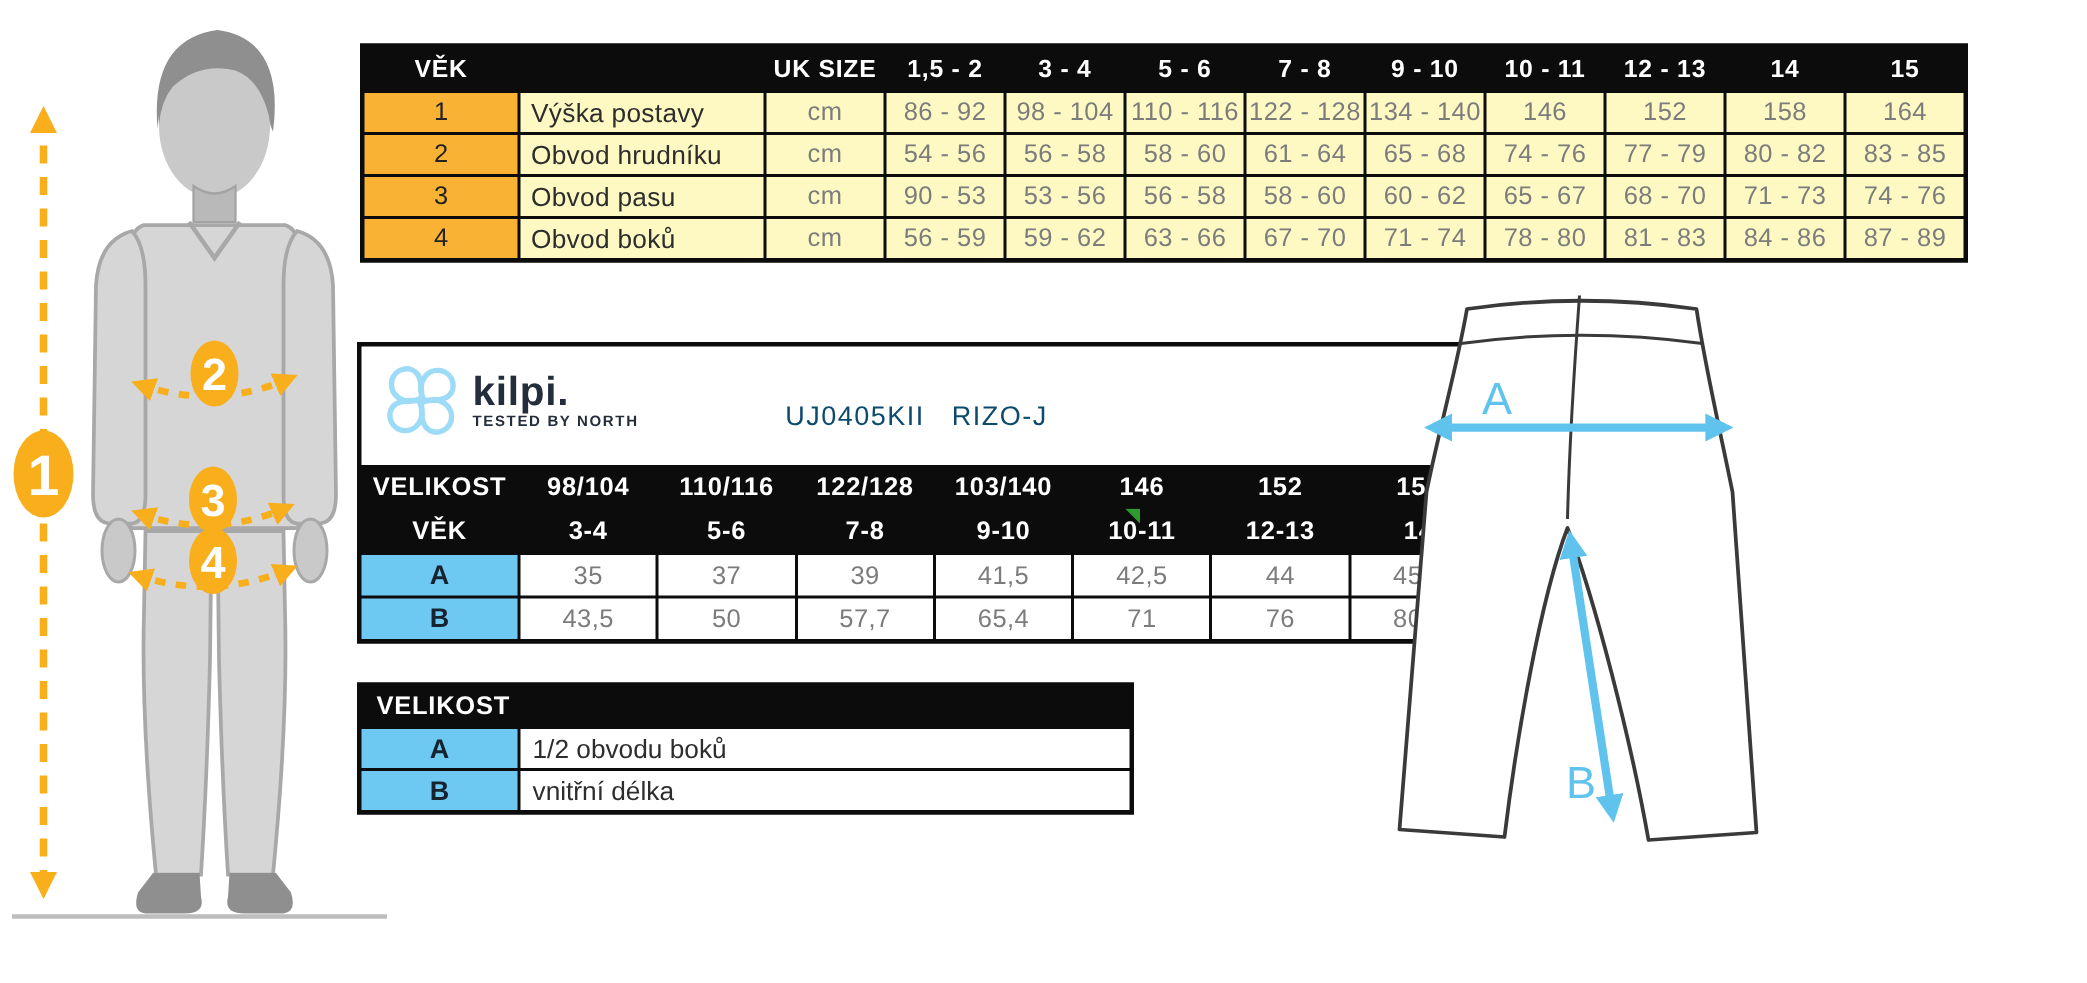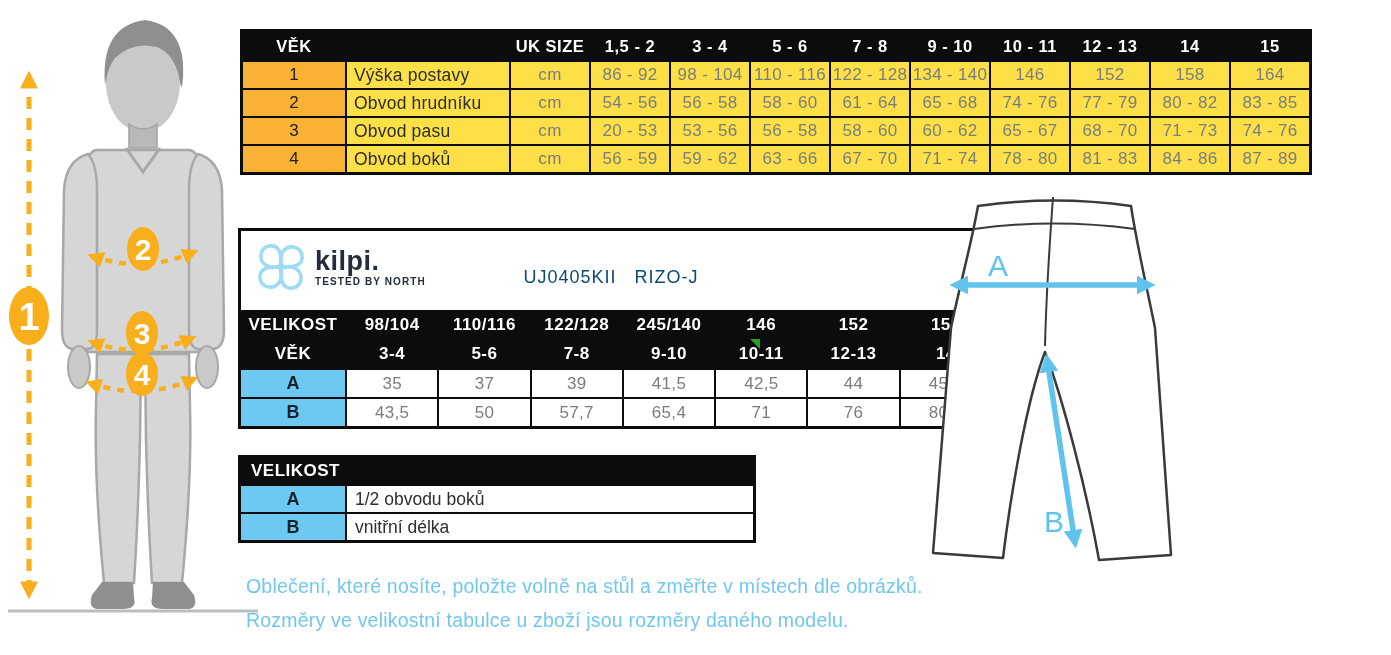--- a/index.html
+++ b/index.html
@@ -8,21 +8,21 @@
     position:relative;width:1391px;height:655px;background:#fff;overflow:hidden;
     font-family:"Liberation Sans", sans-serif;
   }
   svg text{font-family:"Liberation Sans", sans-serif;}
 
   
   .tt{position:absolute;left:240px;top:29px;width:1072px;border:3px solid #0c0c0c;background:#0c0c0c;}
   .tt-head{display:grid;grid-template-columns:102px 162px 78px repeat(9,78px);gap:0 2px;height:28px;align-items:center;background:#0c0c0c;}
   .tt-head .cell{color:#fff;text-align:center;font-weight:700;font-size:16.5px;letter-spacing:.5px;}
   .tt-body{display:grid;grid-template-columns:102px 162px 78px repeat(9,78px);grid-auto-rows:26px;gap:2px;background:#0c0c0c;margin-top:2px;}
-  .tt-body .cell{display:flex;align-items:center;justify-content:center;background:#fde047;}
+  .tt-body .cell{display:flex;align-items:center;justify-content:center;background:#fef9c3;}
   .c-num{background:#F9B233 !important;color:#222;font-size:17px;}
   .c-label{justify-content:flex-start !important;padding-left:7px;color:#2d2d2d;font-size:17.5px;letter-spacing:.2px;}
   .c-unit,.c-val{color:#7c7c7c;font-size:17px;letter-spacing:.3px;}
 
   
   .pt{position:absolute;left:238px;top:228px;width:756px;border:3px solid #0c0c0c;background:#0c0c0c;}
   .pt-top{height:79px;background:#fff;position:relative;}
   .logo{position:absolute;left:14px;top:10px;display:flex;align-items:center;}
   .logo-text{margin-left:8px;}
   .brand{font-weight:700;font-size:27px;color:#232d3b;letter-spacing:.5px;line-height:27px;}
@@ -142,21 +142,21 @@
         <div class="cell c-val">58 - 60</div>
         <div class="cell c-val">61 - 64</div>
         <div class="cell c-val">65 - 68</div>
         <div class="cell c-val">74 - 76</div>
         <div class="cell c-val">77 - 79</div>
         <div class="cell c-val">80 - 82</div>
         <div class="cell c-val">83 - 85</div>
         <div class="cell c-num">3</div>
         <div class="cell c-label">Obvod pasu</div>
         <div class="cell c-unit">cm</div>
-        <div class="cell c-val">20 - 53</div>
+        <div class="cell c-val">90 - 53</div>
         <div class="cell c-val">53 - 56</div>
         <div class="cell c-val">56 - 58</div>
         <div class="cell c-val">58 - 60</div>
         <div class="cell c-val">60 - 62</div>
         <div class="cell c-val">65 - 67</div>
         <div class="cell c-val">68 - 70</div>
         <div class="cell c-val">71 - 73</div>
         <div class="cell c-val">74 - 76</div>
         <div class="cell c-num">4</div>
         <div class="cell c-label">Obvod boků</div>
@@ -191,21 +191,21 @@
       </div>
       <div class="pt-product">
         <span>UJ0405KII</span><span class="gap"></span><span>RIZO-J</span>
       </div>
     </div>
     <div class="pt-hrow" id="pt-sizes-row">
       <div class="cell">VELIKOST</div>
     <div class="cell ">98/104</div>
         <div class="cell ">110/116</div>
         <div class="cell ">122/128</div>
-        <div class="cell ">245/140</div>
+        <div class="cell ">103/140</div>
         <div class="cell ">146</div>
         <div class="cell ">152</div>
         <div class="cell ">158</div>
       </div>
     <div class="pt-hrow" id="pt-ages-row">
       <div class="cell">VĚK</div>
       <div class="comment-tri" style="left:509px;top:0px;"></div>
     <div class="cell ">3-4</div>
         <div class="cell ">5-6</div>
         <div class="cell ">7-8</div>
@@ -252,18 +252,14 @@
     </defs>
     <path d="M 50,14 Q 126,3 203,14 C 209,54 219,96 227,136 L 243,363 L 171,368 C 159,300 135,207 117,160 C 99,207 83,300 75,366 L 5,361 L 23,136 C 31,96 43,54 50,14 Z" fill="#ffffff" stroke="#3a3a3a" stroke-width="2.5" stroke-linejoin="round"></path>
     <path d="M 46,37 Q 126,26 207,37" fill="none" stroke="#3a3a3a" stroke-width="2"></path>
     <path d="M 125,5 C 121,60 118,112 117,154" fill="none" stroke="#3a3a3a" stroke-width="2"></path>
     <line x1="27" y1="93" x2="222" y2="93" stroke="#5FC3ED" stroke-width="5.5" marker-start="url(#mB)" marker-end="url(#mB)"></line>
     <text x="70" y="84" text-anchor="middle" font-size="30" fill="#5FC3ED">A</text>
     <line x1="119" y1="167" x2="147" y2="351" stroke="#5FC3ED" stroke-width="5.5" marker-start="url(#mB)" marker-end="url(#mB)"></line>
     <text x="126" y="340" text-anchor="middle" font-size="30" fill="#5FC3ED">B</text>
   </svg>
 
-  <div class="notes">
-    <div>Oblečení, které nosíte, položte volně na stůl a změřte v místech dle obrázků.</div>
-    <div>Rozměry ve velikostní tabulce u zboží jsou rozměry daného modelu.</div>
-  </div>
 
 </div>
 
 </body></html>

